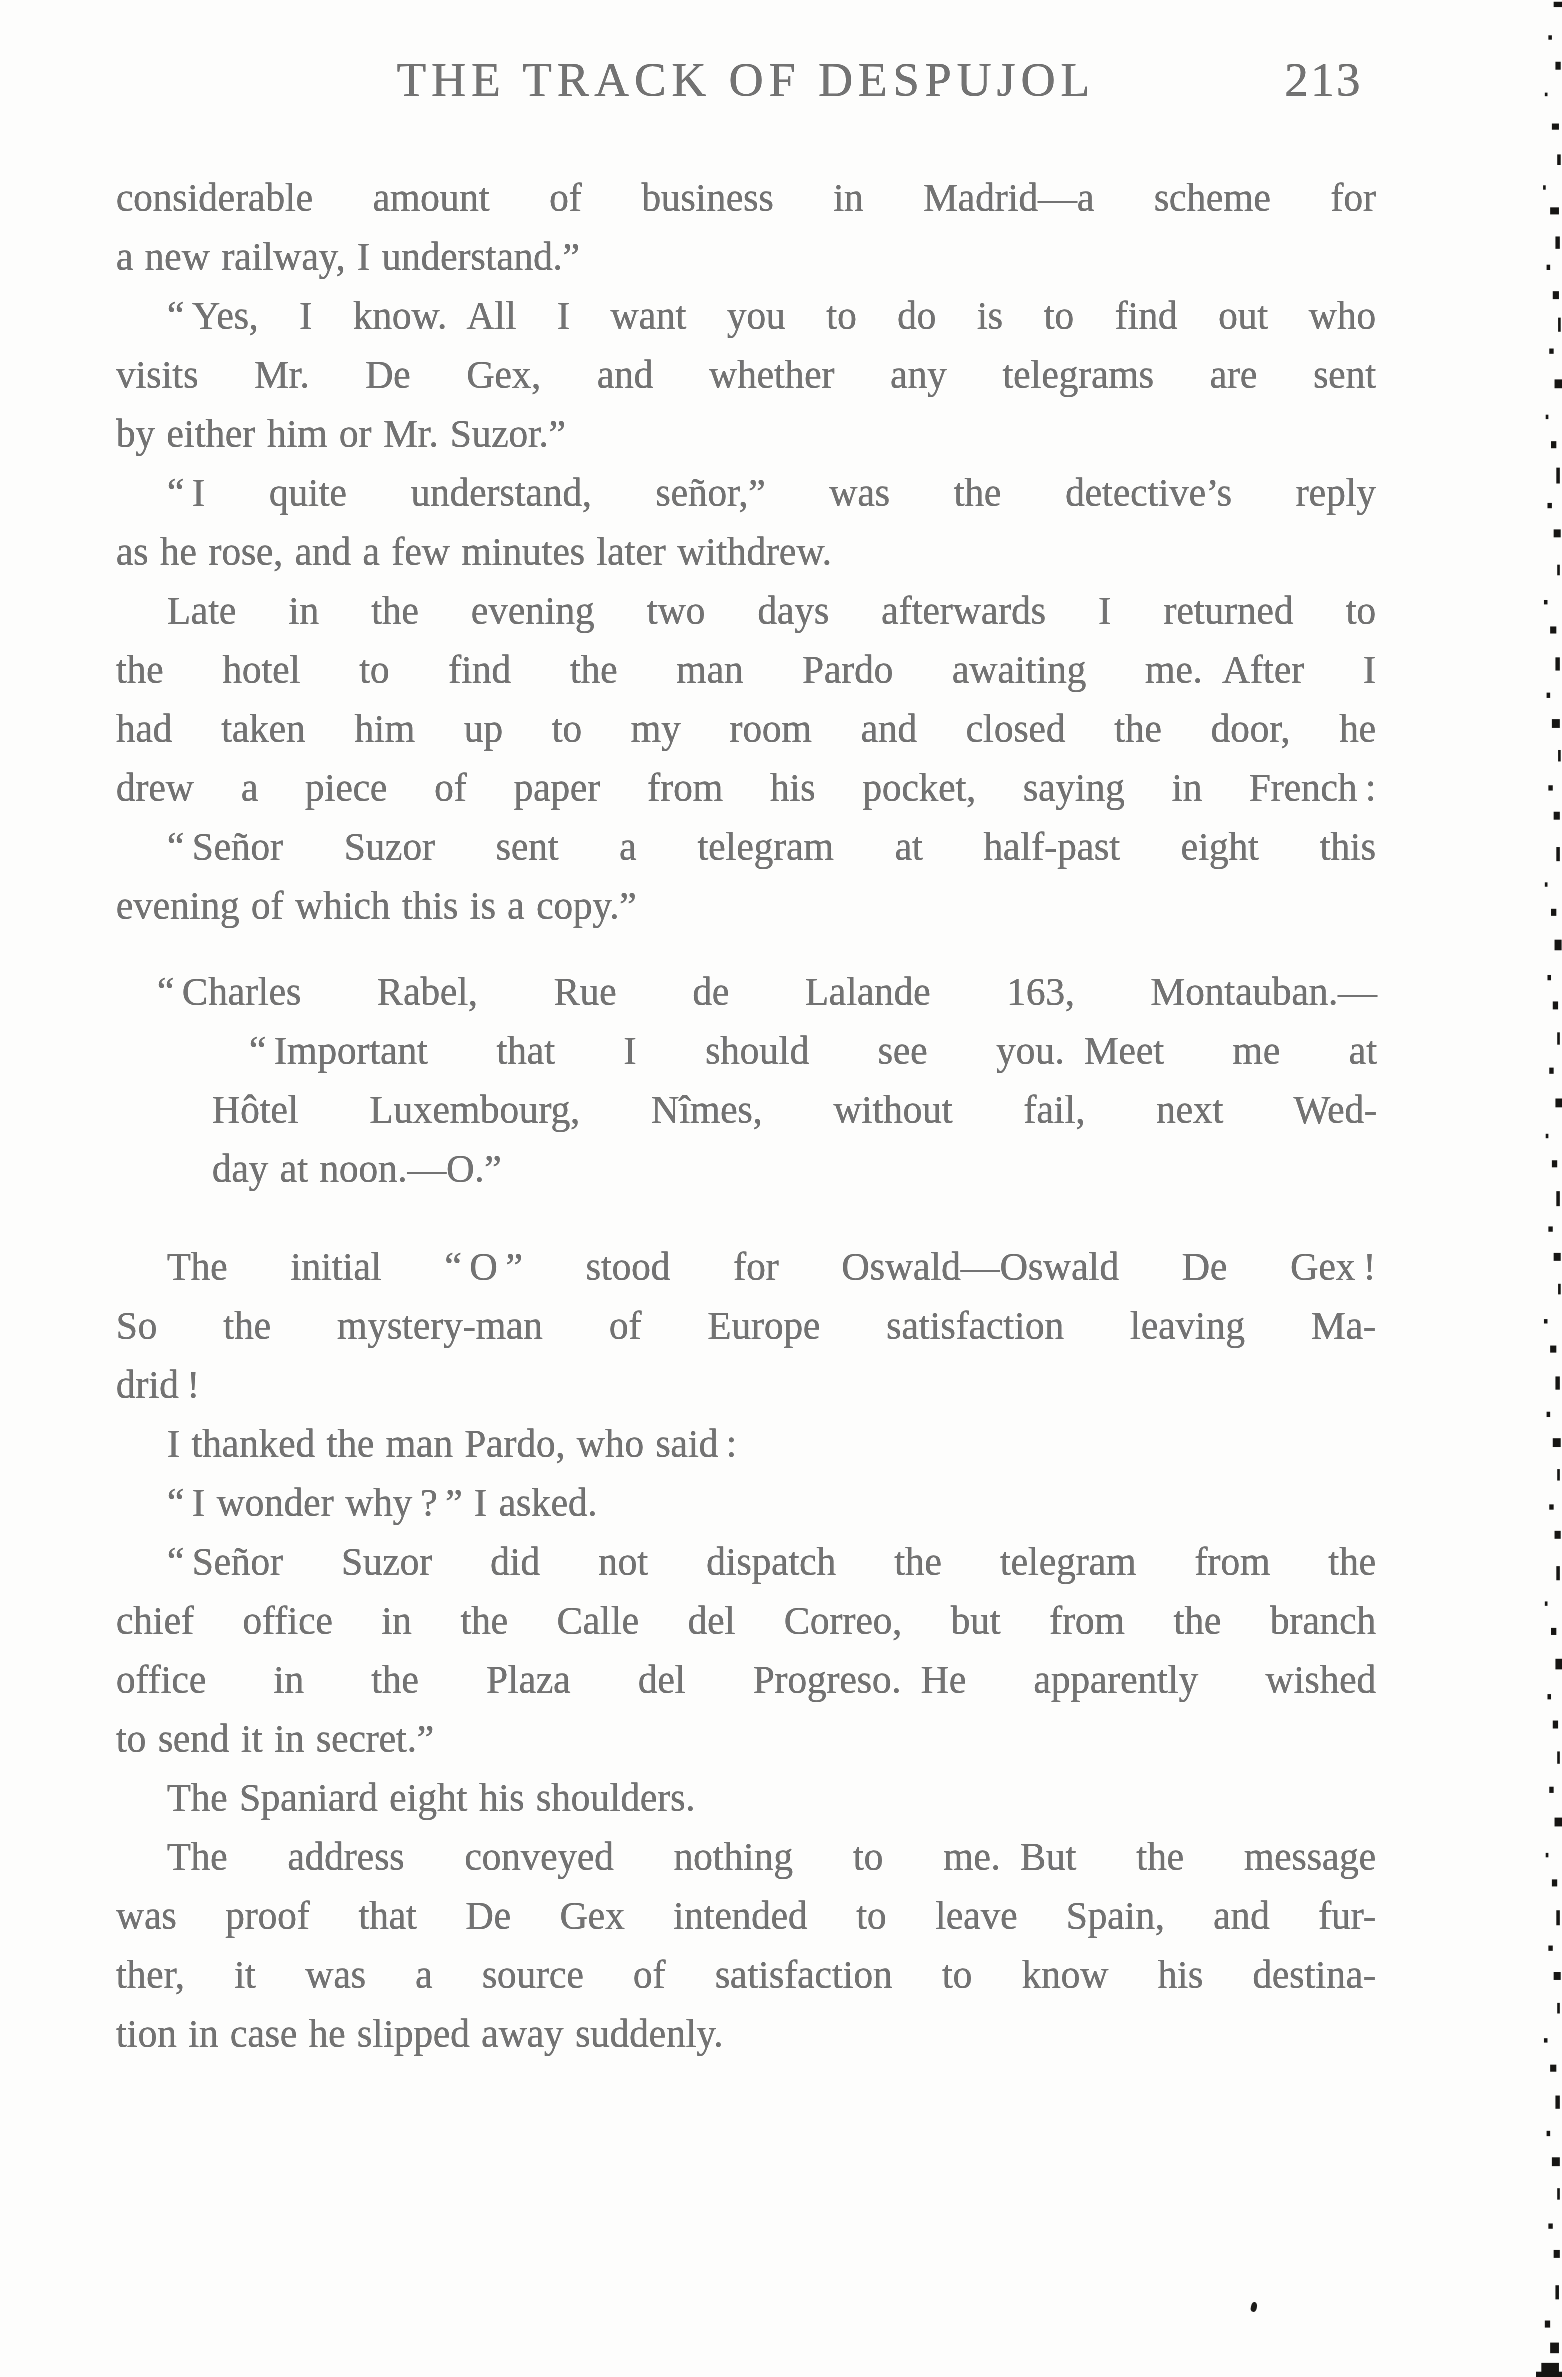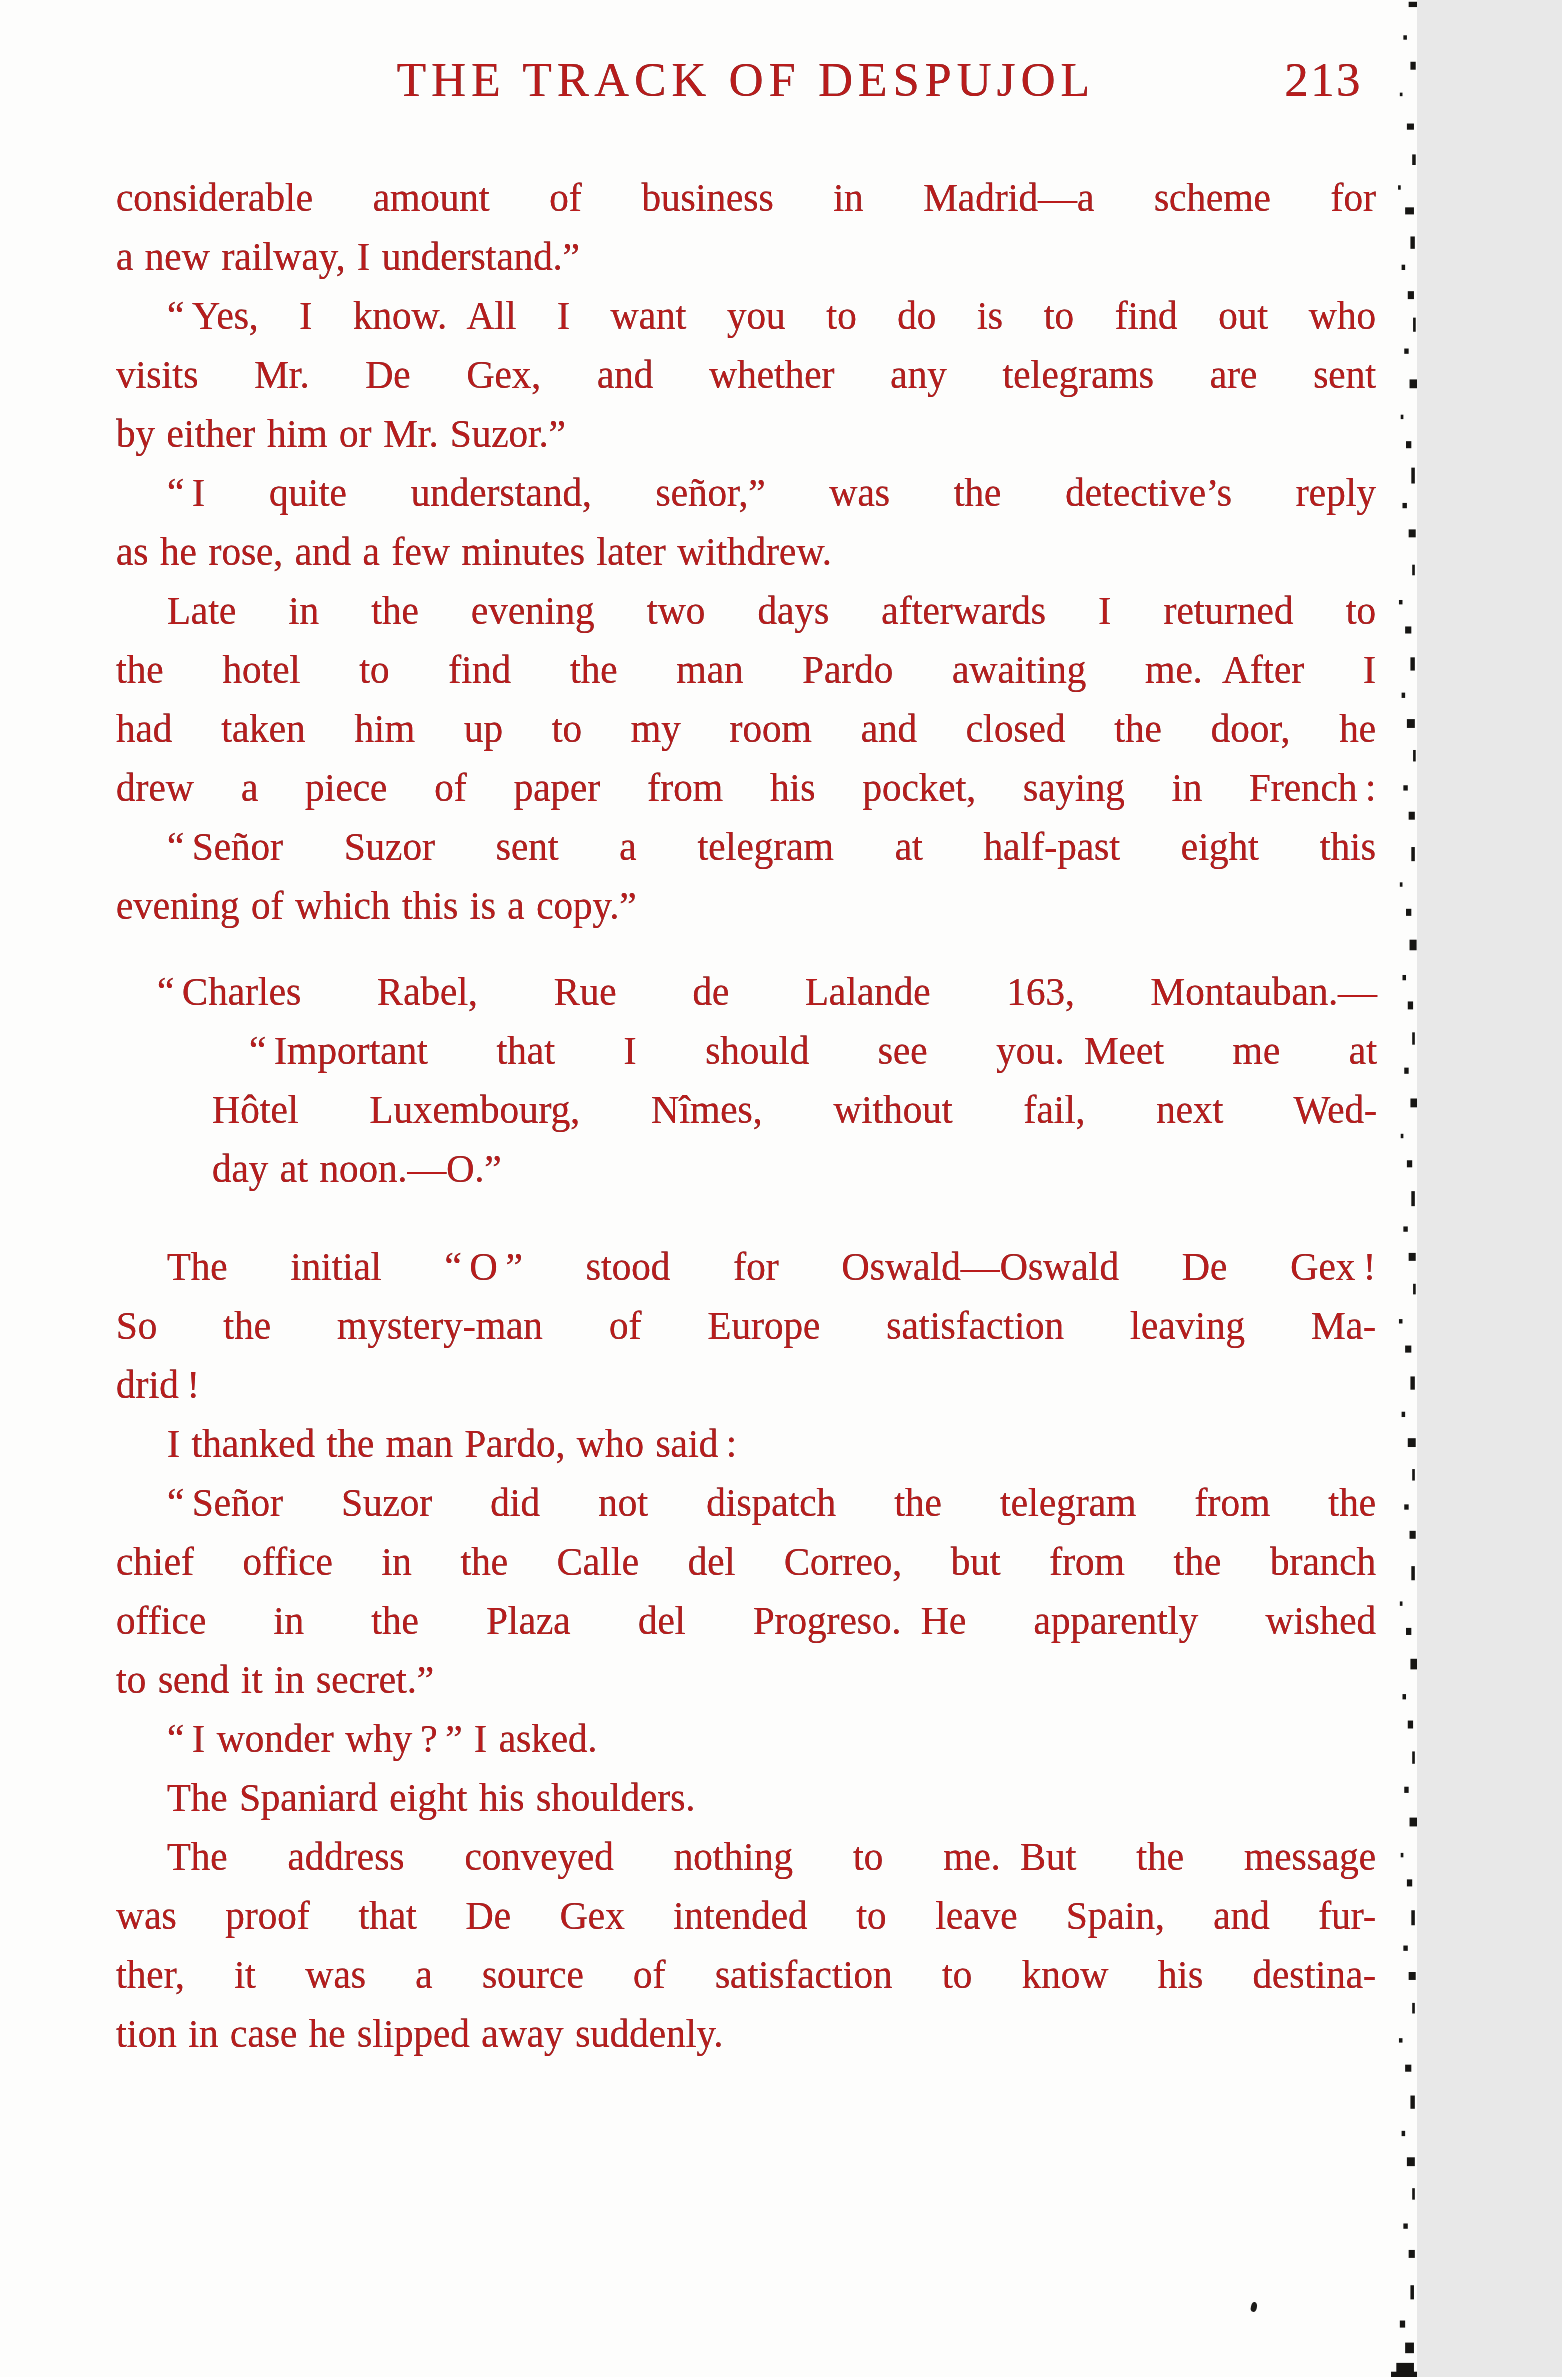--- a/index.html
+++ b/index.html
@@ -1,22 +1,22 @@
 <!DOCTYPE html>
 <html style="font-size:14px"><head>
 <meta charset="utf-8">
 <style>
   html,body{margin:0;padding:0;background:#e8e8e8;}
   .page{
     position:relative;
-    width:1417px;height:2377px;
+    width:1562px;height:2377px;
     background:#fdfdfc;
     overflow:hidden;
     font-family:"Liberation Serif","DejaVu Serif",serif;
-    color:#b91c1c;
+    color:#737373;
   }
   
   .running-head{
     position:absolute;left:116px;top:53px;width:1260px;height:53px;
     font-size:48px;line-height:53px;letter-spacing:5.3px;
     text-align:center;
     text-shadow:0 0 0.6px rgba(10,10,10,.85);
     white-space:nowrap;
   }
   .page-number{
@@ -85,27 +85,27 @@
       </div>
       <div class="block paragraph">
         <div class="line j ind-para">The initial “ O ” stood for Oswald—Oswald De Gex !</div>
         <div class="line j">So the mystery-man of Europe satisfaction leaving Ma-</div>
         <div class="line">drid !</div>
       </div>
       <div class="block paragraph">
         <div class="line ind-para">I thanked the man Pardo, who said :</div>
       </div>
       <div class="block paragraph">
+        <div class="line ind-para">“ I wonder why ? ” I asked.</div>
+      </div>
+      <div class="block paragraph">
         <div class="line j ind-para">“ Señor Suzor did not dispatch the telegram from the</div>
         <div class="line j">chief office in the Calle del Correo, but from the branch</div>
         <div class="line j">office in the Plaza del Progreso. He apparently wished</div>
         <div class="line">to send it in secret.”</div>
-      </div>
-      <div class="block paragraph">
-        <div class="line ind-para">“ I wonder why ? ” I asked.</div>
       </div>
       <div class="block paragraph">
         <div class="line ind-para">The Spaniard eight his shoulders.</div>
       </div>
       <div class="block paragraph">
         <div class="line j ind-para">The address conveyed nothing to me. But the message</div>
         <div class="line j">was proof that De Gex intended to leave Spain, and fur-</div>
         <div class="line j">ther, it was a source of satisfaction to know his destina-</div>
         <div class="line">tion in case he slipped away suddenly.</div>
       </div>

